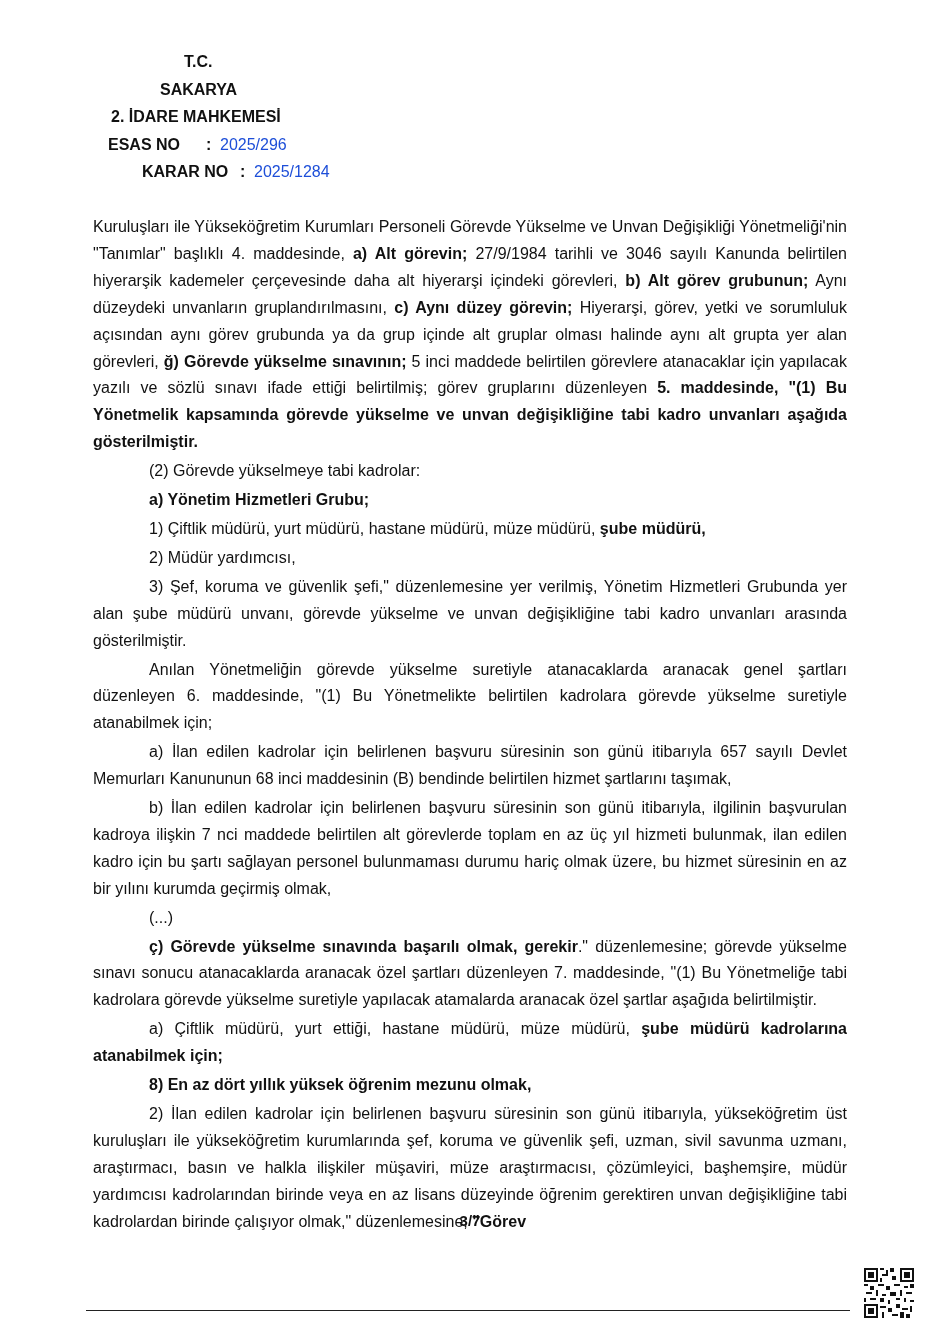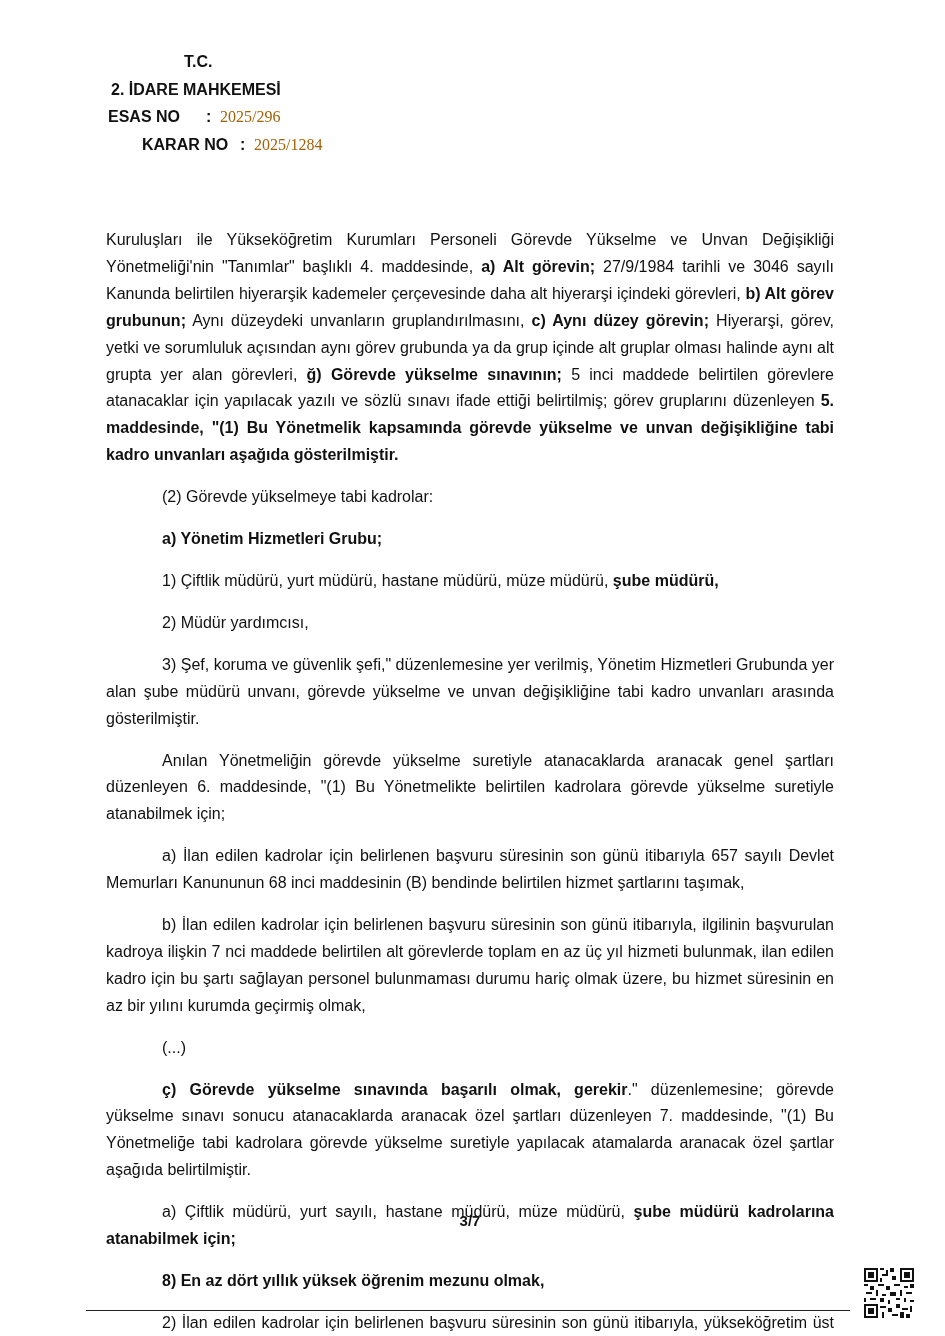--- a/index.html
+++ b/index.html
@@ -7,39 +7,40 @@
          font-family: "Liberation Sans", sans-serif; color: #111; }
   .header { position: absolute; left: 108px; top: 48px; font-size: 16px; line-height: 27.5px; }
   .header .row { display: flex; white-space: nowrap; }
   .header .tc { padding-left: 76px; font-weight: bold; }
   .header .city { padding-left: 52px; font-weight: bold; }
   .header .court { padding-left: 3px; font-weight: bold; }
   .header .lbl { font-weight: bold; display: inline-block; }
   .header .lbl.esas { width: 98px; }
   .header .lbl.karar { width: 98px; margin-left: 34px; }
   .header .colon { font-weight: bold; width: 14px; display: inline-block; }
-  .header .val { color: #a16207; font-family: Liberation Serif, serif; }
+  .header .val { color: #1d4ed8; }
 
   .body { position: absolute; left: 91px; top: 212px; width: 758px;
           font-size: 16px; line-height: 26.9px; text-align: justify; }
-  .body p { margin: 15px; }
+  .body p { margin: 2px; }
   .body p.ind { text-indent: 56px; }
   .body b { font-weight: bold; }
 
   .footer-line { position: absolute; left: 86px; top: 1310px; width: 764px; height: 0;
                  border-top: 1.6px solid #222; }
   .page-no { position: absolute; left: 440px; top: 1212px; width: 60px; text-align: center;
              font-size: 15px; font-weight: bold; }
   .qr { position: absolute; left: 864px; top: 1268px; width: 50px; height: 50px; }
 </style>
 </head>
 <body>
 
 <div class="header">
   <div class="row tc">T.C.</div>
+  <div class="row city">SAKARYA</div>
   <div class="row court">2. İDARE MAHKEMESİ</div>
   <div class="row">
     <span class="lbl esas">ESAS NO</span>
     <span class="colon">:</span>
     <span class="val">2025/296</span>
   </div>
   <div class="row">
     <span class="lbl karar">KARAR NO</span>
     <span class="colon">:</span>
     <span class="val">2025/1284</span>
@@ -51,21 +52,21 @@
   <p class="ind">(2) Görevde yükselmeye tabi kadrolar:</p>
   <p class="ind"><b>a) Yönetim Hizmetleri Grubu;</b></p>
   <p class="ind"><span>1) Çiftlik müdürü, yurt müdürü, hastane müdürü, müze müdürü, </span><b>şube müdürü,</b></p>
   <p class="ind">2) Müdür yardımcısı,</p>
   <p class="ind">3) Şef, koruma ve güvenlik şefi," düzenlemesine yer verilmiş, Yönetim Hizmetleri Grubunda yer alan şube müdürü unvanı, görevde yükselme ve unvan değişikliğine tabi kadro unvanları arasında gösterilmiştir.</p>
   <p class="ind">Anılan Yönetmeliğin görevde yükselme suretiyle atanacaklarda aranacak genel şartları düzenleyen 6. maddesinde, "(1) Bu Yönetmelikte belirtilen kadrolara görevde yükselme suretiyle atanabilmek için;</p>
   <p class="ind">a) İlan edilen kadrolar için belirlenen başvuru süresinin son günü itibarıyla 657 sayılı Devlet Memurları Kanununun 68 inci maddesinin (B) bendinde belirtilen hizmet şartlarını taşımak,</p>
   <p class="ind">b) İlan edilen kadrolar için belirlenen başvuru süresinin son günü itibarıyla, ilgilinin başvurulan kadroya ilişkin 7 nci maddede belirtilen alt görevlerde toplam en az üç yıl hizmeti bulunmak, ilan edilen kadro için bu şartı sağlayan personel bulunmaması durumu hariç olmak üzere, bu hizmet süresinin en az bir yılını kurumda geçirmiş olmak,</p>
   <p class="ind">(...)</p>
   <p class="ind"><b>ç) Görevde yükselme sınavında başarılı olmak, gerekir</b><span>." düzenlemesine; görevde yükselme sınavı sonucu atanacaklarda aranacak özel şartları düzenleyen 7. maddesinde, "(1) Bu Yönetmeliğe tabi kadrolara görevde yükselme suretiyle yapılacak atamalarda aranacak özel şartlar aşağıda belirtilmiştir.</span></p>
-  <p class="ind"><span>a) Çiftlik müdürü, yurt sayılı, hastane müdürü, müze müdürü, </span><b>şube müdürü kadrolarına atanabilmek için;</b></p>
+  <p class="ind"><span>a) Çiftlik müdürü, yurt ettiği, hastane müdürü, müze müdürü, </span><b>şube müdürü kadrolarına atanabilmek için;</b></p>
   <p class="ind"><b>8) En az dört yıllık yüksek öğrenim mezunu olmak,</b></p>
   <p class="ind"><span>2) İlan edilen kadrolar için belirlenen başvuru süresinin son günü itibarıyla, yükseköğretim üst kuruluşları ile yükseköğretim kurumlarında şef, koruma ve güvenlik şefi, uzman, sivil savunma uzmanı, araştırmacı, basın ve halkla ilişkiler müşaviri, müze araştırmacısı, çözümleyici, başhemşire, müdür yardımcısı kadrolarından birinde veya en az lisans düzeyinde öğrenim gerektiren unvan değişikliğine tabi kadrolardan birinde çalışıyor olmak," düzenlemesine; </span><b>"Görev</b></p>
 </div>
 
 <div class="page-no">3/7</div>
 <div class="footer-line"></div>
 
 <svg class="qr" viewBox="0 0 25 25" shape-rendering="crispEdges">
   <rect width="25" height="25" fill="#fff"></rect>
   <g fill="#111">

